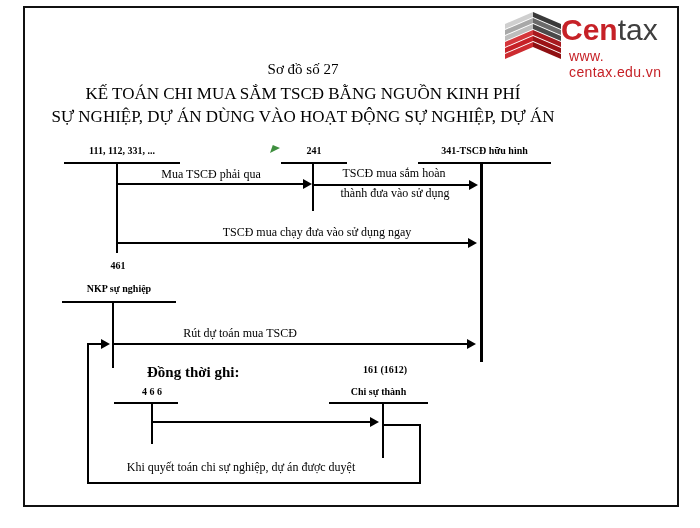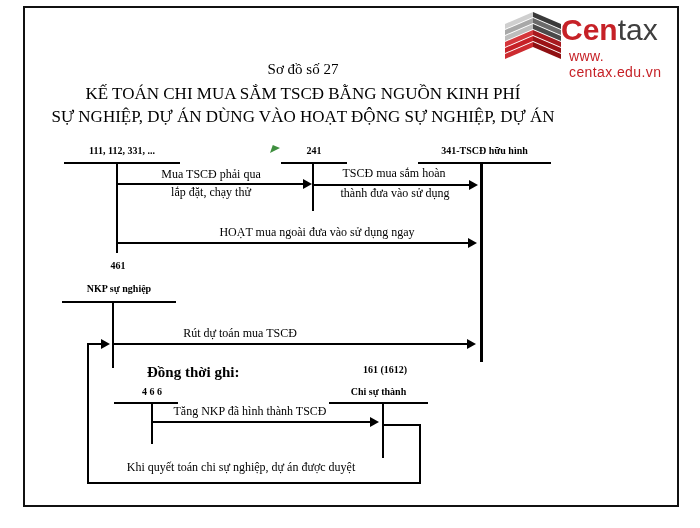--- a/index.html
+++ b/index.html
@@ -63,28 +63,27 @@
   <div class="lbl acct" style="left:418px;top:145px;width:133px;">341-TSCĐ hữu hình</div>
   <div class="hl" style="left:418px;top:162px;width:133px;"></div>
 
   <div class="vl" style="left:116px;top:164px;height:89px;"></div>
   <div class="vl" style="left:312px;top:164px;height:47px;"></div>
   <div class="vl" style="left:480px;top:164px;height:198px;width:3px;"></div>
 
   <div class="lbl" style="left:130px;top:168px;width:162px;">Mua TSCĐ phải qua</div>
   <div class="hl" style="left:118px;top:183px;width:186px;"></div>
   <div class="ah" style="left:303px;top:179px;"></div>
-  <div class="lbl" style="left:130px;top:186px;width:162px;">lắp đặt, chạy thử</div>
 
   <div class="lbl" style="left:318px;top:167px;width:152px;">TSCĐ mua sắm hoàn</div>
   <div class="hl" style="left:314px;top:184px;width:156px;"></div>
   <div class="ah" style="left:469px;top:180px;"></div>
   <div class="lbl" style="left:316px;top:187px;width:158px;">thành đưa vào sử dụng</div>
 
-  <div class="lbl" style="left:182px;top:226px;width:270px;">HOẠT mua ngoài đưa vào sử dụng ngay</div>
+  <div class="lbl" style="left:182px;top:226px;width:270px;">TSCĐ mua chạy đưa vào sử dụng ngay</div>
   <div class="hl" style="left:118px;top:242px;width:352px;"></div>
   <div class="ah" style="left:468px;top:238px;"></div>
 
   <div class="lbl acct" style="left:96px;top:260px;width:44px;">461</div>
   <div class="lbl acct" style="left:62px;top:283px;width:114px;">NKP sự nghiệp</div>
   <div class="hl" style="left:62px;top:301px;width:114px;"></div>
   <div class="vl" style="left:112px;top:303px;height:65px;"></div>
 
   <div class="lbl" style="left:160px;top:327px;width:160px;">Rút dự toán mua TSCĐ</div>
   <div class="hl" style="left:114px;top:343px;width:355px;"></div>
@@ -95,21 +94,20 @@
 
   <div class="lbl b" style="left:147px;top:364px;width:120px;text-align:left;font-size:15px;">Đồng thời ghi:</div>
   <div class="lbl acct" style="left:345px;top:364px;width:80px;">161 (1612)</div>
   <div class="lbl acct" style="left:120px;top:386px;width:64px;">4 6 6</div>
   <div class="hl" style="left:114px;top:402px;width:64px;"></div>
   <div class="lbl acct" style="left:329px;top:386px;width:99px;">Chi sự thành</div>
   <div class="hl" style="left:329px;top:402px;width:99px;"></div>
   <div class="vl" style="left:151px;top:404px;height:40px;"></div>
   <div class="vl" style="left:382px;top:404px;height:54px;"></div>
 
-  <div class="lbl" style="left:155px;top:405px;width:190px;">Tăng NKP đã hình thành TSCĐ</div>
   <div class="hl" style="left:153px;top:421px;width:219px;"></div>
   <div class="ah" style="left:370px;top:417px;"></div>
 
   <div class="hl" style="left:384px;top:424px;width:37px;"></div>
   <div class="vl" style="left:419px;top:424px;height:60px;"></div>
   <div class="hl" style="left:87px;top:482px;width:334px;"></div>
   <div class="vl" style="left:87px;top:343px;height:141px;"></div>
   <div class="lbl" style="left:100px;top:461px;width:282px;">Khi quyết toán chi sự nghiệp, dự án được duyệt</div>
 
 </div>

